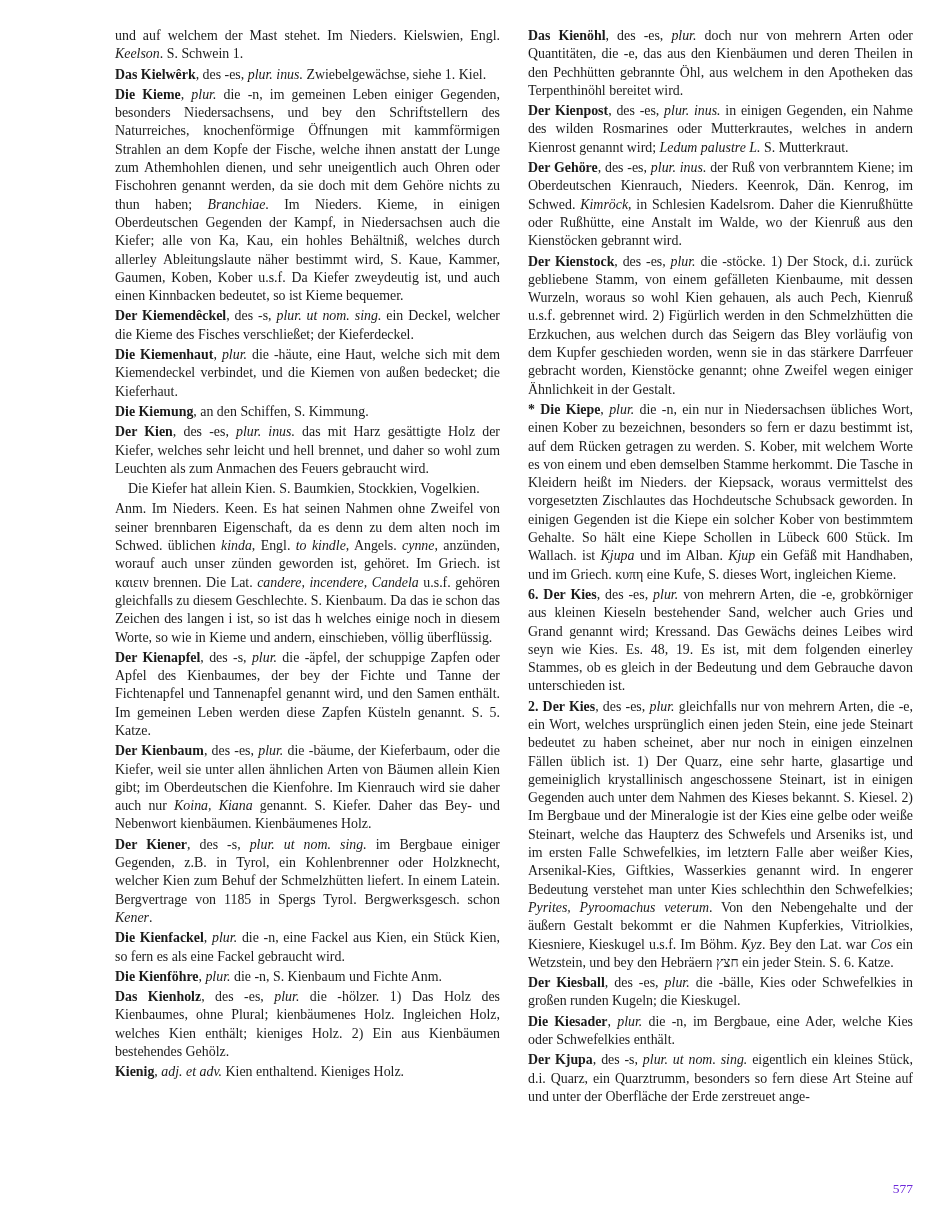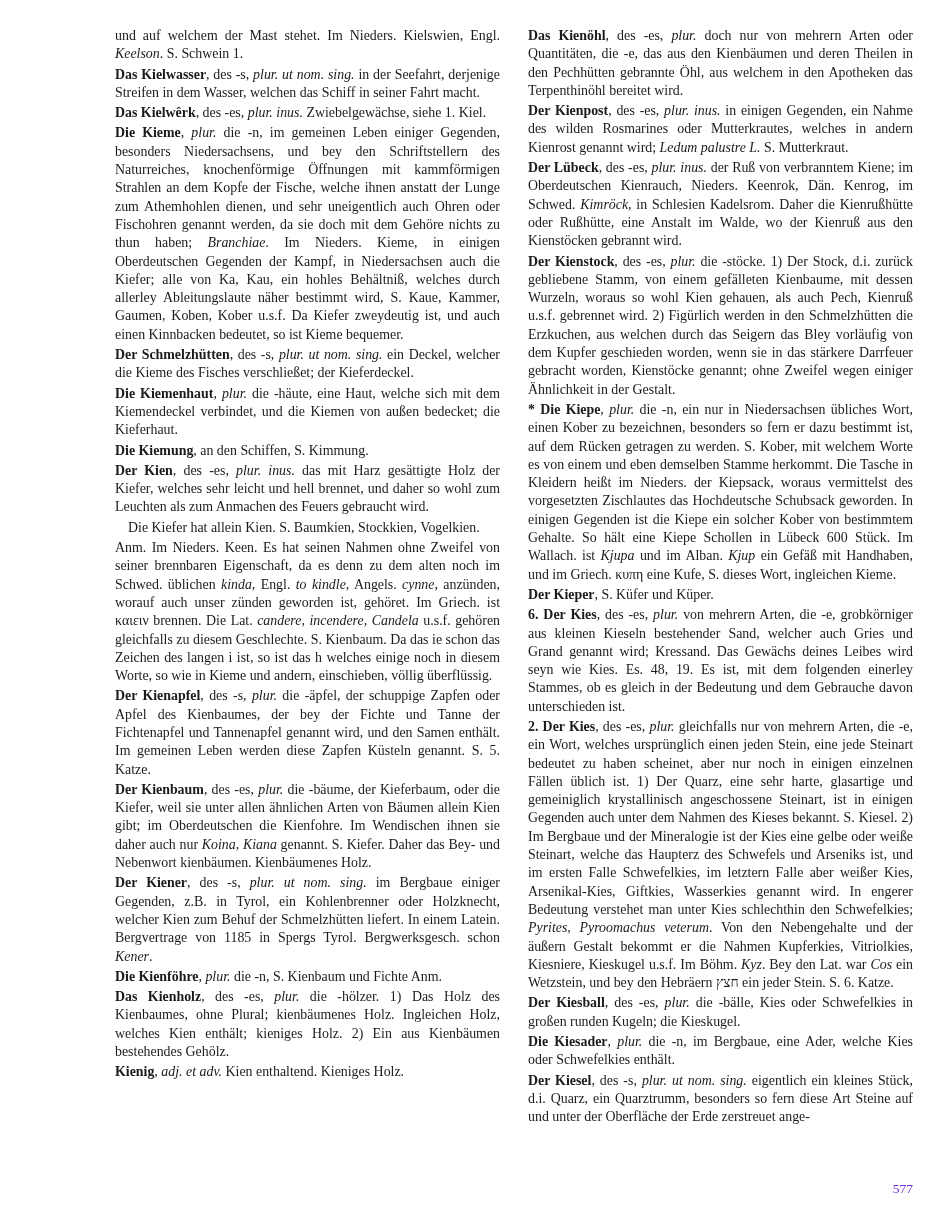--- a/index.html
+++ b/index.html
@@ -41,44 +41,43 @@
     color: #6d28d9;
   }
 </style>
 </head>
 <body>
 
 <div class="page">
   <div class="columns">
     <div class="col">
         <p><span>und auf welchem der Mast stehet. Im Nieders. Kielswien, Engl. </span><i>Keelson</i><span>. S. Schwein 1.</span></p>
-        <p><b>Das Kielwasser</b><span>, des -s, </span><i>plur. ut nom. sing.</i><span> in der Seefahrt, derjenige Streifen in dem Wasser, welchen das Schiff in seiner Fahrt macht.</span></p>
         <p><b>Das Kielwêrk</b><span>, des -es, </span><i>plur. inus.</i><span> Zwiebelgewächse, siehe 1. Kiel.</span></p>
         <p><b>Die Kieme</b><span>, </span><i>plur.</i><span> die -n, im gemeinen Leben einiger Gegenden, besonders Niedersachsens, und bey den Schriftstellern des Naturreiches, knochenförmige Öffnungen mit kammförmigen Strahlen an dem Kopfe der Fische, welche ihnen anstatt der Lunge zum Athemhohlen dienen, und sehr uneigentlich auch Ohren oder Fischohren genannt werden, da sie doch mit dem Gehöre nichts zu thun haben; </span><i>Branchiae</i><span>. Im Nieders. Kieme, in einigen Oberdeutschen Gegenden der Kampf, in Niedersachsen auch die Kiefer; alle von Ka, Kau, ein hohles Behältniß, welches durch allerley Ableitungslaute näher bestimmt wird, S. Kaue, Kammer, Gaumen, Koben, Kober u.s.f. Da Kiefer zweydeutig ist, und auch einen Kinnbacken bedeutet, so ist Kieme bequemer.</span></p>
-        <p><b>Der Schmelzhütten</b><span>, des -s, </span><i>plur. ut nom. sing.</i><span> ein Deckel, welcher die Kieme des Fisches verschließet; der Kieferdeckel.</span></p>
+        <p><b>Der Kiemendêckel</b><span>, des -s, </span><i>plur. ut nom. sing.</i><span> ein Deckel, welcher die Kieme des Fisches verschließet; der Kieferdeckel.</span></p>
         <p><b>Die Kiemenhaut</b><span>, </span><i>plur.</i><span> die -häute, eine Haut, welche sich mit dem Kiemendeckel verbindet, und die Kiemen von außen bedecket; die Kieferhaut.</span></p>
         <p><b>Die Kiemung</b><span>, an den Schiffen, S. Kimmung.</span></p>
         <p><b>Der Kien</b><span>, des -es, </span><i>plur. inus.</i><span> das mit Harz gesättigte Holz der Kiefer, welches sehr leicht und hell brennet, und daher so wohl zum Leuchten als zum Anmachen des Feuers gebraucht wird.</span></p>
         <p class="indent"><span>Die Kiefer hat allein Kien. S. Baumkien, Stockkien, Vogelkien.</span></p>
         <p><span>Anm. Im Nieders. Keen. Es hat seinen Nahmen ohne Zweifel von seiner brennbaren Eigenschaft, da es denn zu dem alten noch im Schwed. üblichen </span><i>kinda</i><span>, Engl. </span><i>to kindle</i><span>, Angels. </span><i>cynne</i><span>, anzünden, worauf auch unser zünden geworden ist, gehöret. Im Griech. ist καιειν brennen. Die Lat. </span><i>candere, incendere, Candela</i><span> u.s.f. gehören gleichfalls zu diesem Geschlechte. S. Kienbaum. Da das ie schon das Zeichen des langen i ist, so ist das h welches einige noch in diesem Worte, so wie in Kieme und andern, einschieben, völlig überflüssig.</span></p>
         <p><b>Der Kienapfel</b><span>, des -s, </span><i>plur.</i><span> die -äpfel, der schuppige Zapfen oder Apfel des Kienbaumes, der bey der Fichte und Tanne der Fichtenapfel und Tannenapfel genannt wird, und den Samen enthält. Im gemeinen Leben werden diese Zapfen Küsteln genannt. S. 5. Katze.</span></p>
-        <p><b>Der Kienbaum</b><span>, des -es, </span><i>plur.</i><span> die -bäume, der Kieferbaum, oder die Kiefer, weil sie unter allen ähnlichen Arten von Bäumen allein Kien gibt; im Oberdeutschen die Kienfohre. Im Wendischen ihnen sie daher auch nur </span><i>Koina, Kiana</i><span> genannt. S. Kiefer. Daher das Bey- und Nebenwort kienbäumen. Kienbäumenes Holz.</span></p>
+        <p><b>Der Kienbaum</b><span>, des -es, </span><i>plur.</i><span> die -bäume, der Kieferbaum, oder die Kiefer, weil sie unter allen ähnlichen Arten von Bäumen allein Kien gibt; im Oberdeutschen die Kienfohre. Im Kienrauch wird sie daher auch nur </span><i>Koina, Kiana</i><span> genannt. S. Kiefer. Daher das Bey- und Nebenwort kienbäumen. Kienbäumenes Holz.</span></p>
         <p><b>Der Kiener</b><span>, des -s, </span><i>plur. ut nom. sing.</i><span> im Bergbaue einiger Gegenden, z.B. in Tyrol, ein Kohlenbrenner oder Holzknecht, welcher Kien zum Behuf der Schmelzhütten liefert. In einem Latein. Bergvertrage von 1185 in Spergs Tyrol. Bergwerksgesch. schon </span><i>Kener</i><span>.</span></p>
+        <p><b>Die Kienfackel</b><span>, </span><i>plur.</i><span> die -n, eine Fackel aus Kien, ein Stück Kien, so fern es als eine Fackel gebraucht wird.</span></p>
         <p><b>Die Kienföhre</b><span>, </span><i>plur.</i><span> die -n, S. Kienbaum und Fichte Anm.</span></p>
         <p><b>Das Kienholz</b><span>, des -es, </span><i>plur.</i><span> die -hölzer. 1) Das Holz des Kienbaumes, ohne Plural; kienbäumenes Holz. Ingleichen Holz, welches Kien enthält; kieniges Holz. 2) Ein aus Kienbäumen bestehendes Gehölz.</span></p>
         <p><b>Kienig</b><span>, </span><i>adj. et adv.</i><span> Kien enthaltend. Kieniges Holz.</span></p>
       </div>
     <div class="col">
         <p><b>Das Kienöhl</b><span>, des -es, </span><i>plur.</i><span> doch nur von mehrern Arten oder Quantitäten, die -e, das aus den Kienbäumen und deren Theilen in den Pechhütten gebrannte Öhl, aus welchem in den Apotheken das Terpenthinöhl bereitet wird.</span></p>
         <p><b>Der Kienpost</b><span>, des -es, </span><i>plur. inus.</i><span> in einigen Gegenden, ein Nahme des wilden Rosmarines oder Mutterkrautes, welches in andern Kienrost genannt wird; </span><i>Ledum palustre L.</i><span> S. Mutterkraut.</span></p>
-        <p><b>Der Lübeck</b><span>, des -es, </span><i>plur. inus.</i><span> der Ruß von verbranntem Kiene; im Oberdeutschen Kienrauch, Nieders. Keenrok, Dän. Kenrog, im Schwed. </span><i>Kimröck</i><span>, in Schlesien Kadelsrom. Daher die Kienrußhütte oder Rußhütte, eine Anstalt im Walde, wo der Kienruß aus den Kienstöcken gebrannt wird.</span></p>
+        <p><b>Der Gehöre</b><span>, des -es, </span><i>plur. inus.</i><span> der Ruß von verbranntem Kiene; im Oberdeutschen Kienrauch, Nieders. Keenrok, Dän. Kenrog, im Schwed. </span><i>Kimröck</i><span>, in Schlesien Kadelsrom. Daher die Kienrußhütte oder Rußhütte, eine Anstalt im Walde, wo der Kienruß aus den Kienstöcken gebrannt wird.</span></p>
         <p><b>Der Kienstock</b><span>, des -es, </span><i>plur.</i><span> die -stöcke. 1) Der Stock, d.i. zurück gebliebene Stamm, von einem gefälleten Kienbaume, mit dessen Wurzeln, woraus so wohl Kien gehauen, als auch Pech, Kienruß u.s.f. gebrennet wird. 2) Figürlich werden in den Schmelzhütten die Erzkuchen, aus welchen durch das Seigern das Bley vorläufig von dem Kupfer geschieden worden, wenn sie in das stärkere Darrfeuer gebracht worden, Kienstöcke genannt; ohne Zweifel wegen einiger Ähnlichkeit in der Gestalt.</span></p>
         <p><b>* Die Kiepe</b><span>, </span><i>plur.</i><span> die -n, ein nur in Niedersachsen übliches Wort, einen Kober zu bezeichnen, besonders so fern er dazu bestimmt ist, auf dem Rücken getragen zu werden. S. Kober, mit welchem Worte es von einem und eben demselben Stamme herkommt. Die Tasche in Kleidern heißt im Nieders. der Kiepsack, woraus vermittelst des vorgesetzten Zischlautes das Hochdeutsche Schubsack geworden. In einigen Gegenden ist die Kiepe ein solcher Kober von bestimmtem Gehalte. So hält eine Kiepe Schollen in Lübeck 600 Stück. Im Wallach. ist </span><i>Kjupa</i><span> und im Alban. </span><i>Kjup</i><span> ein Gefäß mit Handhaben, und im Griech. κυπη eine Kufe, S. dieses Wort, ingleichen Kieme.</span></p>
-        <p><b>Der Kieper</b><span>, S. Küfer und Küper.</span></p>
         <p><b>6. Der Kies</b><span>, des -es, </span><i>plur.</i><span> von mehrern Arten, die -e, grobkörniger aus kleinen Kieseln bestehender Sand, welcher auch Gries und Grand genannt wird; Kressand. Das Gewächs deines Leibes wird seyn wie Kies. Es. 48, 19. Es ist, mit dem folgenden einerley Stammes, ob es gleich in der Bedeutung und dem Gebrauche davon unterschieden ist.</span></p>
         <p><b>2. Der Kies</b><span>, des -es, </span><i>plur.</i><span> gleichfalls nur von mehrern Arten, die -e, ein Wort, welches ursprünglich einen jeden Stein, eine jede Steinart bedeutet zu haben scheinet, aber nur noch in einigen einzelnen Fällen üblich ist. 1) Der Quarz, eine sehr harte, glasartige und gemeiniglich krystallinisch angeschossene Steinart, ist in einigen Gegenden auch unter dem Nahmen des Kieses bekannt. S. Kiesel. 2) Im Bergbaue und der Mineralogie ist der Kies eine gelbe oder weiße Steinart, welche das Haupterz des Schwefels und Arseniks ist, und im ersten Falle Schwefelkies, im letztern Falle aber weißer Kies, Arsenikal-Kies, Giftkies, Wasserkies genannt wird. In engerer Bedeutung verstehet man unter Kies schlechthin den Schwefelkies; </span><i>Pyrites, Pyroomachus veterum</i><span>. Von den Nebengehalte und der äußern Gestalt bekommt er die Nahmen Kupferkies, Vitriolkies, Kiesniere, Kieskugel u.s.f. Im Böhm. </span><i>Kyz</i><span>. Bey den Lat. war </span><i>Cos</i><span> ein Wetzstein, und bey den Hebräern חצץ ein jeder Stein. S. 6. Katze.</span></p>
         <p><b>Der Kiesball</b><span>, des -es, </span><i>plur.</i><span> die -bälle, Kies oder Schwefelkies in großen runden Kugeln; die Kieskugel.</span></p>
         <p><b>Die Kiesader</b><span>, </span><i>plur.</i><span> die -n, im Bergbaue, eine Ader, welche Kies oder Schwefelkies enthält.</span></p>
-        <p><b>Der Kiesel</b><span>, des -s, </span><i>plur. ut nom. sing.</i><span> eigentlich ein kleines Stück, d.i. Quarz, ein Quarztrumm, besonders so fern diese Art Steine auf und unter der Oberfläche der Erde zerstreuet ange-</span></p>
+        <p><b>Der Kjupa</b><span>, des -s, </span><i>plur. ut nom. sing.</i><span> eigentlich ein kleines Stück, d.i. Quarz, ein Quarztrumm, besonders so fern diese Art Steine auf und unter der Oberfläche der Erde zerstreuet ange-</span></p>
       </div>
   </div>
   <div class="pagenum">577</div>
 </div>
 
 </body></html>

